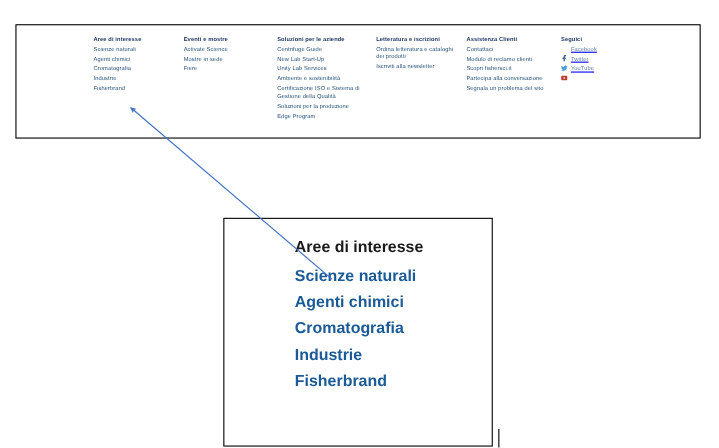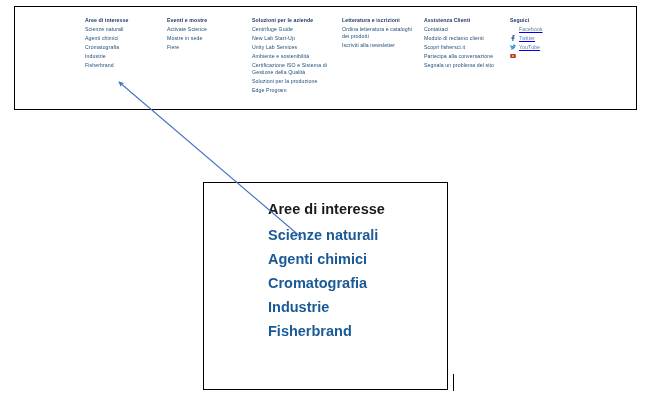--- a/index.html
+++ b/index.html
@@ -11,21 +11,21 @@
   body {
     font-family: "Liberation Sans", sans-serif;
     width: 654px;
     height: 407px;
     position: relative;
     overflow: hidden;
   }
 
   #stage {
     position: absolute;
-    left: 0; top: 0;
+    left: 0; top: 16px;
     width: 654px;
     height: 381px;
   }
 
   
   .menu-panel {
     position: absolute;
     left: 14px;
     top: 6px;
     width: 623px;

